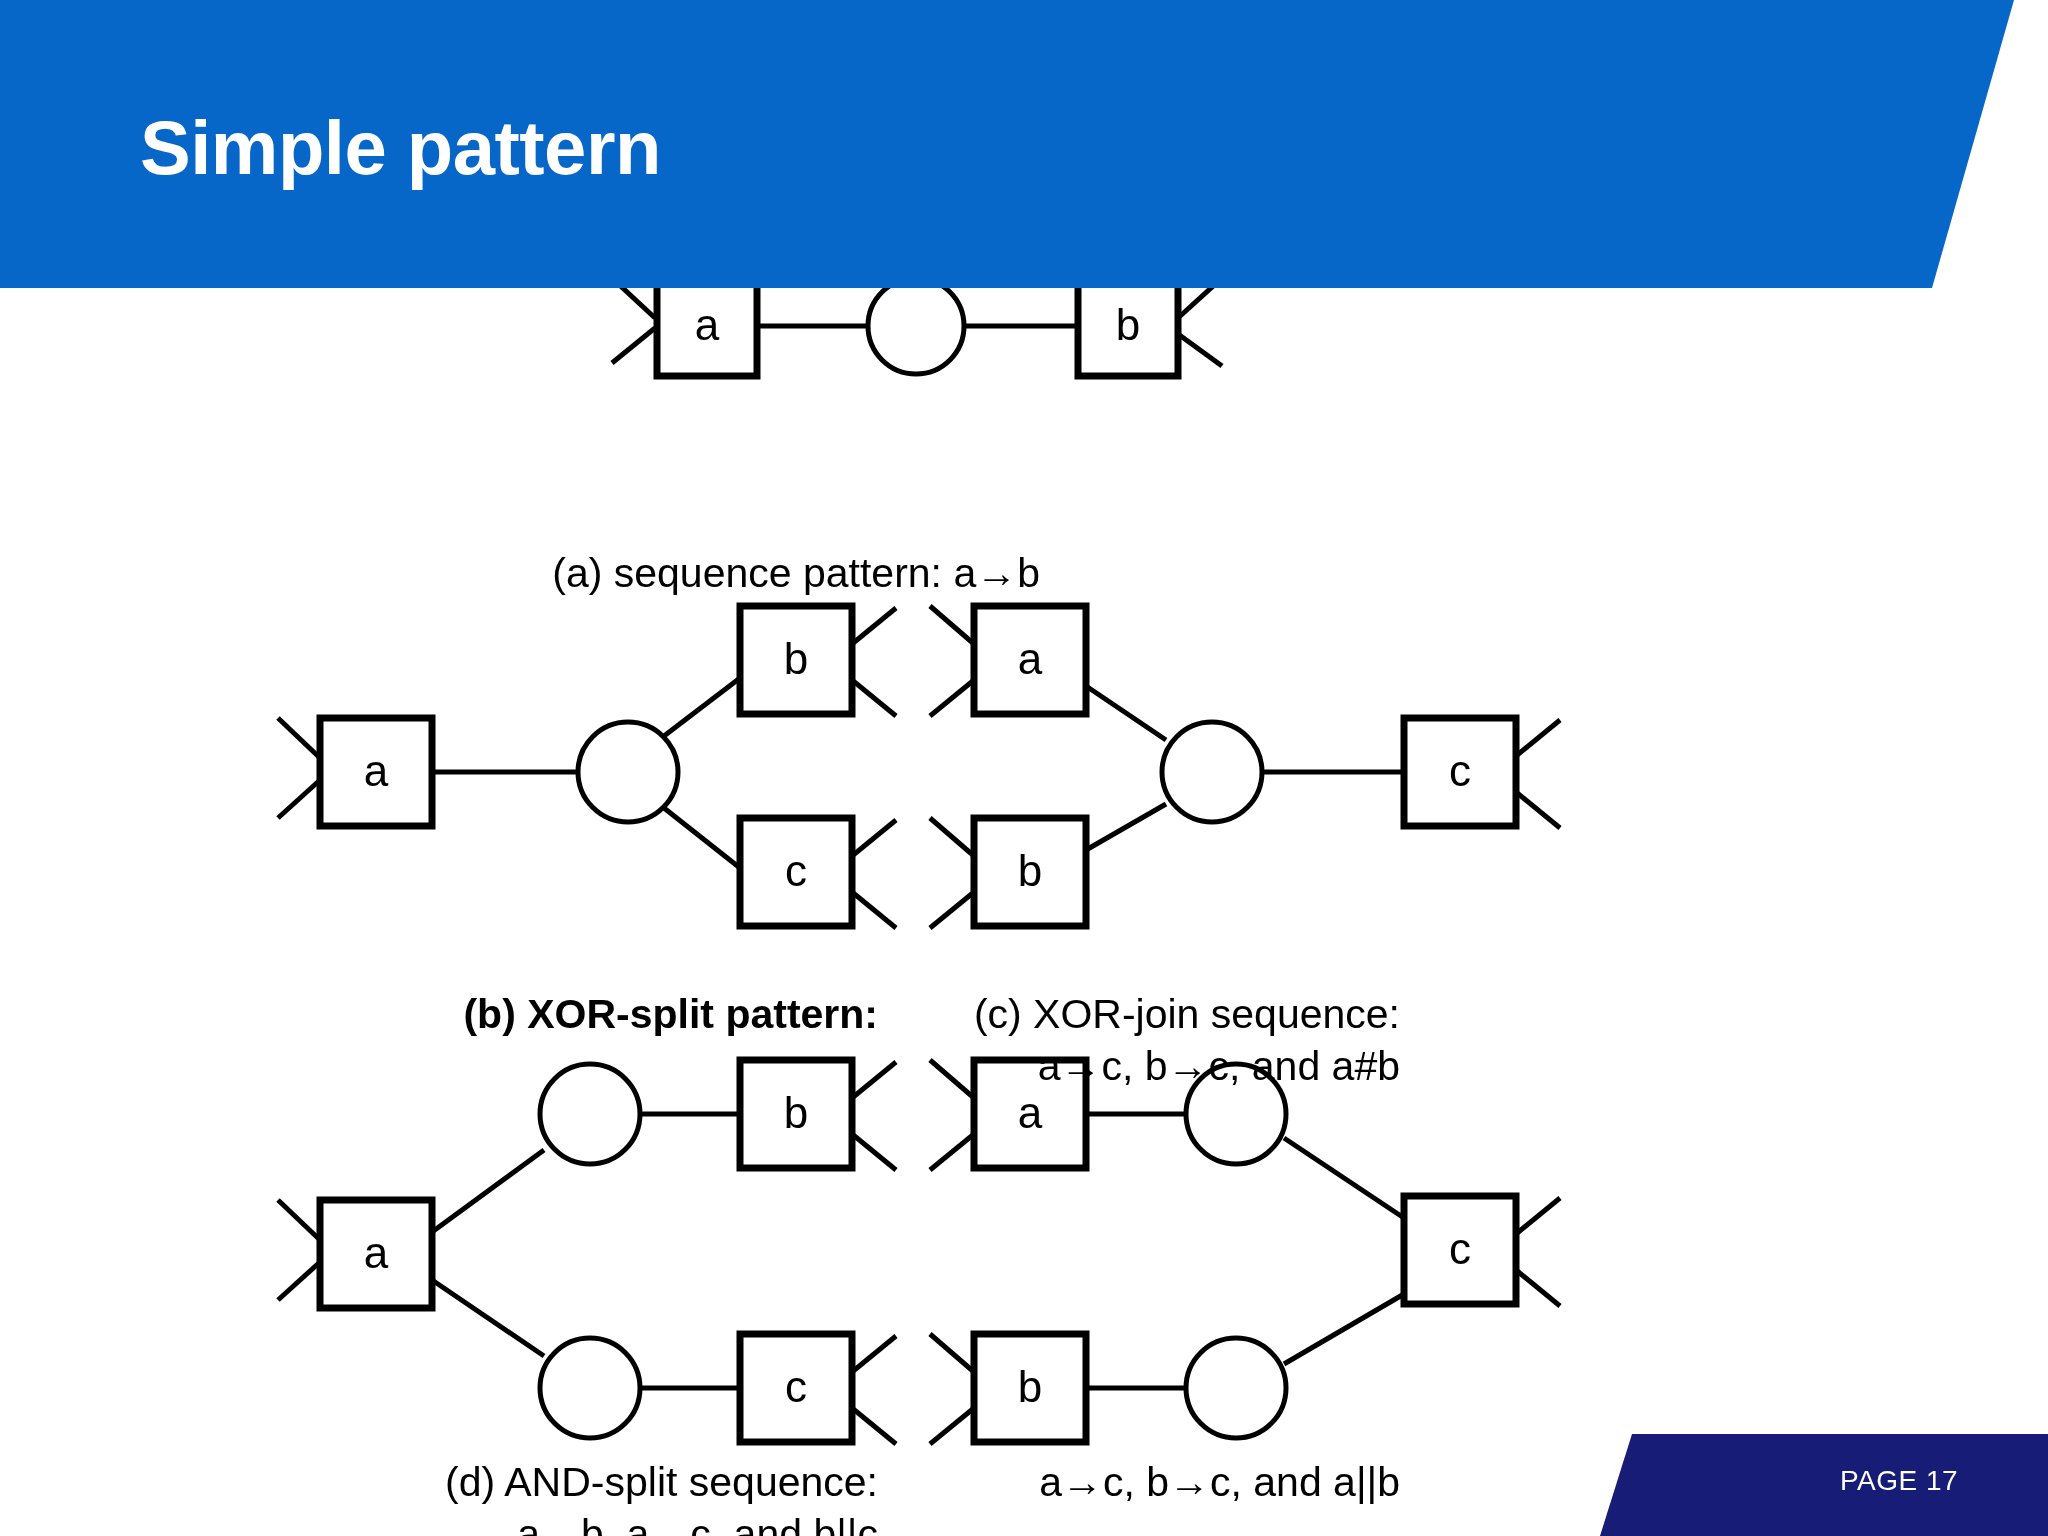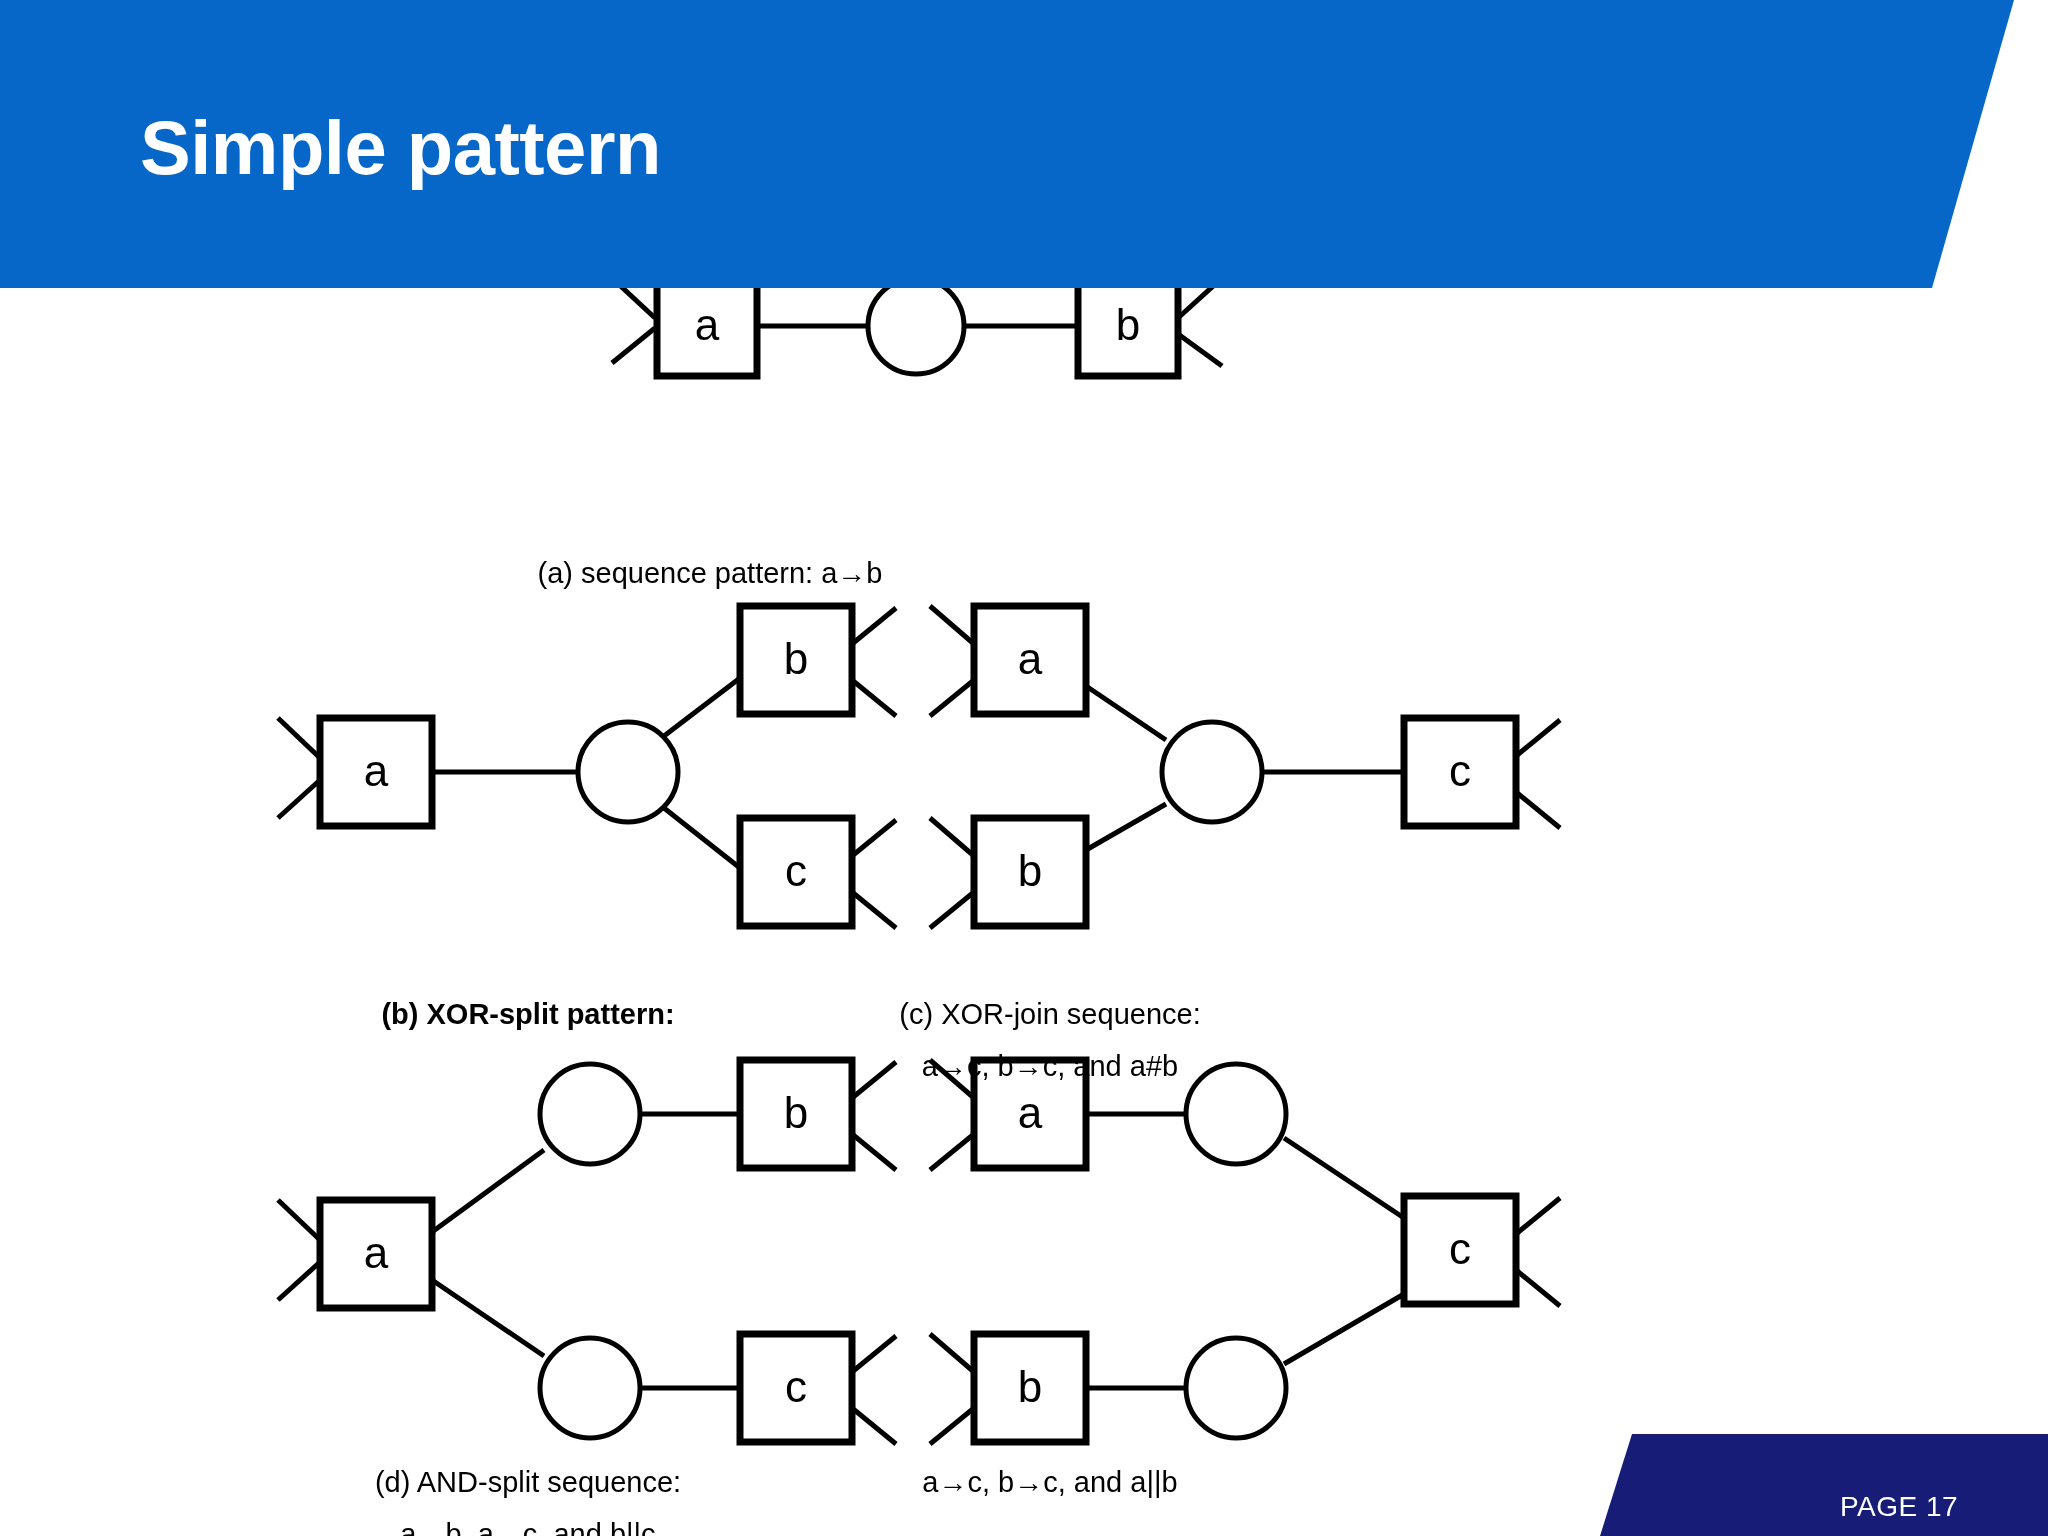--- a/index.html
+++ b/index.html
@@ -49,21 +49,20 @@
     clip-path: polygon(32px 0, 448px 0, 448px 102px, 0 102px);
   }
   #page-badge-label {
     position: absolute;
     left: 1840px;
     top: 1465px;
     color: #ffffff;
     font-size: 28px;
     letter-spacing: 0.5px;
     white-space: nowrap;
-    margin-top: 26px;
   }
 
   
   #diagrams {
     position: absolute;
     left: 0;
     top: 288px;
     width: 2048px;
     height: 1248px;
   }
@@ -97,23 +96,23 @@
     font-size: 44px;
     fill: #000000;
     text-anchor: middle;
     dominant-baseline: middle;
   }
 
   
   .caption {
     position: absolute;
     color: #000000;
-    font-size: 29px;
+    font-size: 41px;
     line-height: 52px;
-    text-align: center;
+    text-align: right;
     white-space: pre-line;
   }
   #caption-a { left: 380px;  top: 495px;  width: 660px; }
   #caption-b { left: 178px;  top: 936px;  width: 700px; font-weight: bold; }
   #caption-c { left: 700px;  top: 936px;  width: 700px; }
   #caption-d { left: 178px;  top: 1404px; width: 700px; }
   #caption-e { left: 700px;  top: 1404px; width: 700px; }
   .caption-line2 { display: block; }
 </style>
 </head>

